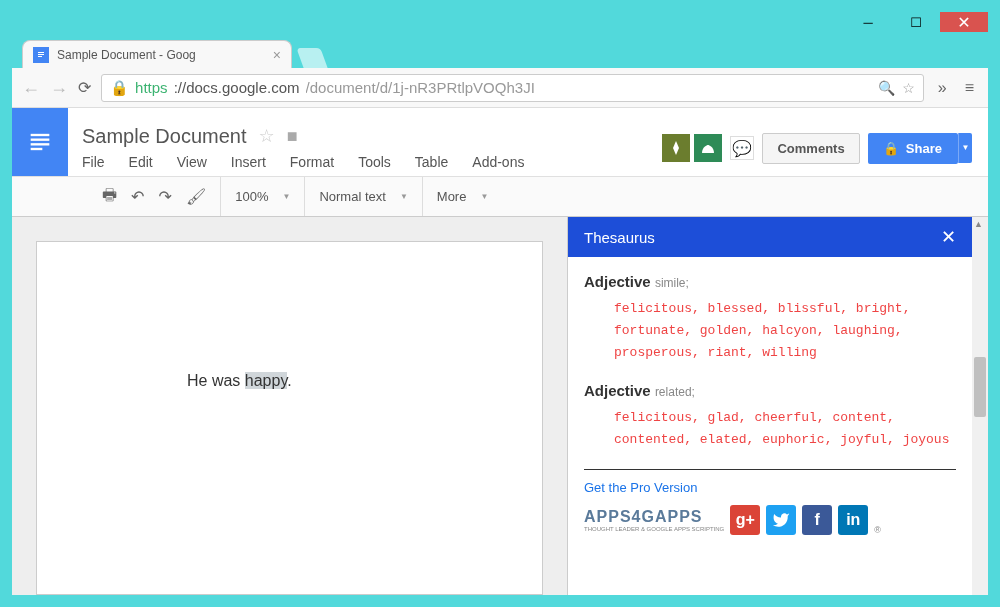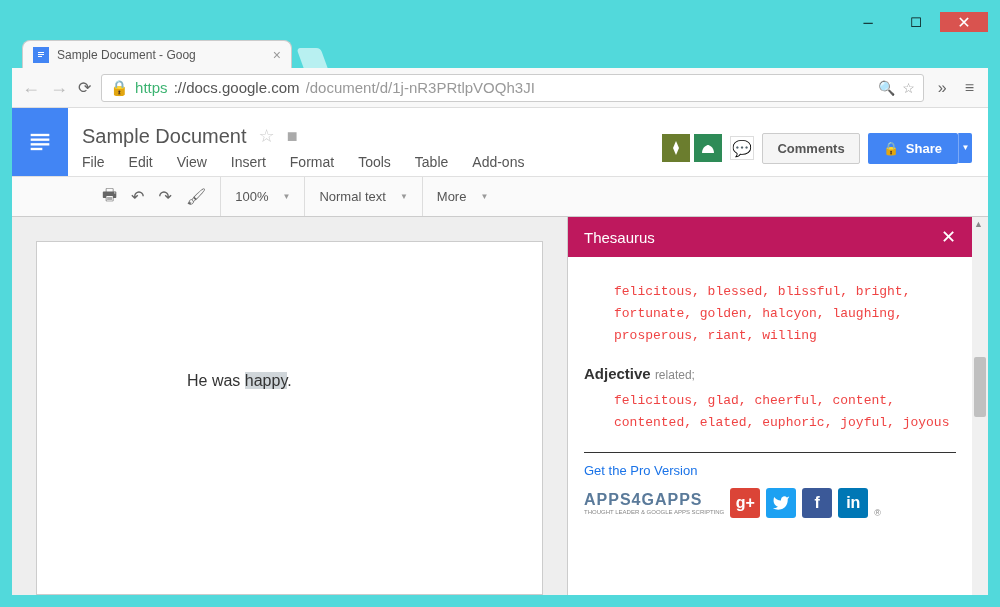--- a/index.html
+++ b/index.html
@@ -52,21 +52,21 @@
 .tb-group { display: flex; align-items: center; gap: 14px; padding: 0 14px; border-right: 1px solid #ddd; height: 100%; color: #666; }
 .tb-group:last-child { border-right: none; }
 .tb-icon { font-size: 16px; cursor: pointer; }
 .tb-text { font-size: 13px; color: #555; cursor: pointer; }
 .tb-dd { font-size: 8px; color: #999; }
 .content-area { flex: 1; display: flex; background: #eeeeee; overflow: hidden; position: relative; }
 .doc-canvas { flex: 1; background: #eeeeee; padding: 24px 24px 0 24px; overflow: hidden; }
 .page { background: #fff; width: 100%; height: 100%; border: 1px solid #ccc; padding: 130px 40px 0 150px; font-size: 16px; color: #333; }
 .highlighted { background: #d0d6da; }
 .sidebar { width: 405px; background: #fff; display: flex; flex-direction: column; border-left: 1px solid #ccc; }
-.sidebar-header { background: #be185d; color: #fff; height: 40px; display: flex; align-items: center; justify-content: space-between; padding: 0 16px; font-size: 15px; }
+.sidebar-header { background: #1d4ed8; color: #fff; height: 40px; display: flex; align-items: center; justify-content: space-between; padding: 0 16px; font-size: 15px; }
 .sidebar-close { font-size: 18px; cursor: pointer; }
 .sidebar-body { flex: 1; overflow-y: auto; padding: 16px; }
 .syn-block { margin-bottom: 18px; }
 .syn-head { font-size: 15px; color: #333; }
 .syn-head b { font-weight: bold; }
 .syn-sub { font-size: 12px; color: #888; }
 .syn-words { margin: 8px 0 0 30px; font-size: 13px; color: #ef4444; line-height: 1.7; font-family: Liberation Mono, monospace; }
 .divider { border-top: 1px solid #333; margin: 10px 0; }
 .pro-link { color: #1a73e8; font-size: 13px; cursor: pointer; }
 .social-row { display: flex; align-items: center; gap: 6px; margin-top: 10px; }
@@ -203,20 +203,21 @@
             <span>He was </span><span class="highlighted">happy</span><span>.</span>
           </div>
         </div>
         <div class="sidebar">
           <div class="sidebar-header">
             <span>Thesaurus</span>
             <span class="sidebar-close">✕</span>
           </div>
           <div class="sidebar-body" id="thes-body">
               <div class="syn-block">
+                <div class="syn-head"><b>Adjective</b> <span class="syn-sub">simile;</span></div>
                 <div class="syn-words">felicitous, blessed, blissful, bright, fortunate, golden, halcyon, laughing, prosperous, riant, willing</div>
               </div>
               <div class="syn-block">
                 <div class="syn-head"><b>Adjective</b> <span class="syn-sub">related;</span></div>
                 <div class="syn-words">felicitous, glad, cheerful, content, contented, elated, euphoric, joyful, joyous</div>
               </div>
               <div class="divider"></div>
               <div class="pro-link">Get the Pro Version</div>
               <div class="social-row">
                 <div><span class="brand-logo">APPS4GAPPS</span><span class="brand-sub">THOUGHT LEADER &amp; GOOGLE APPS SCRIPTING</span></div>

